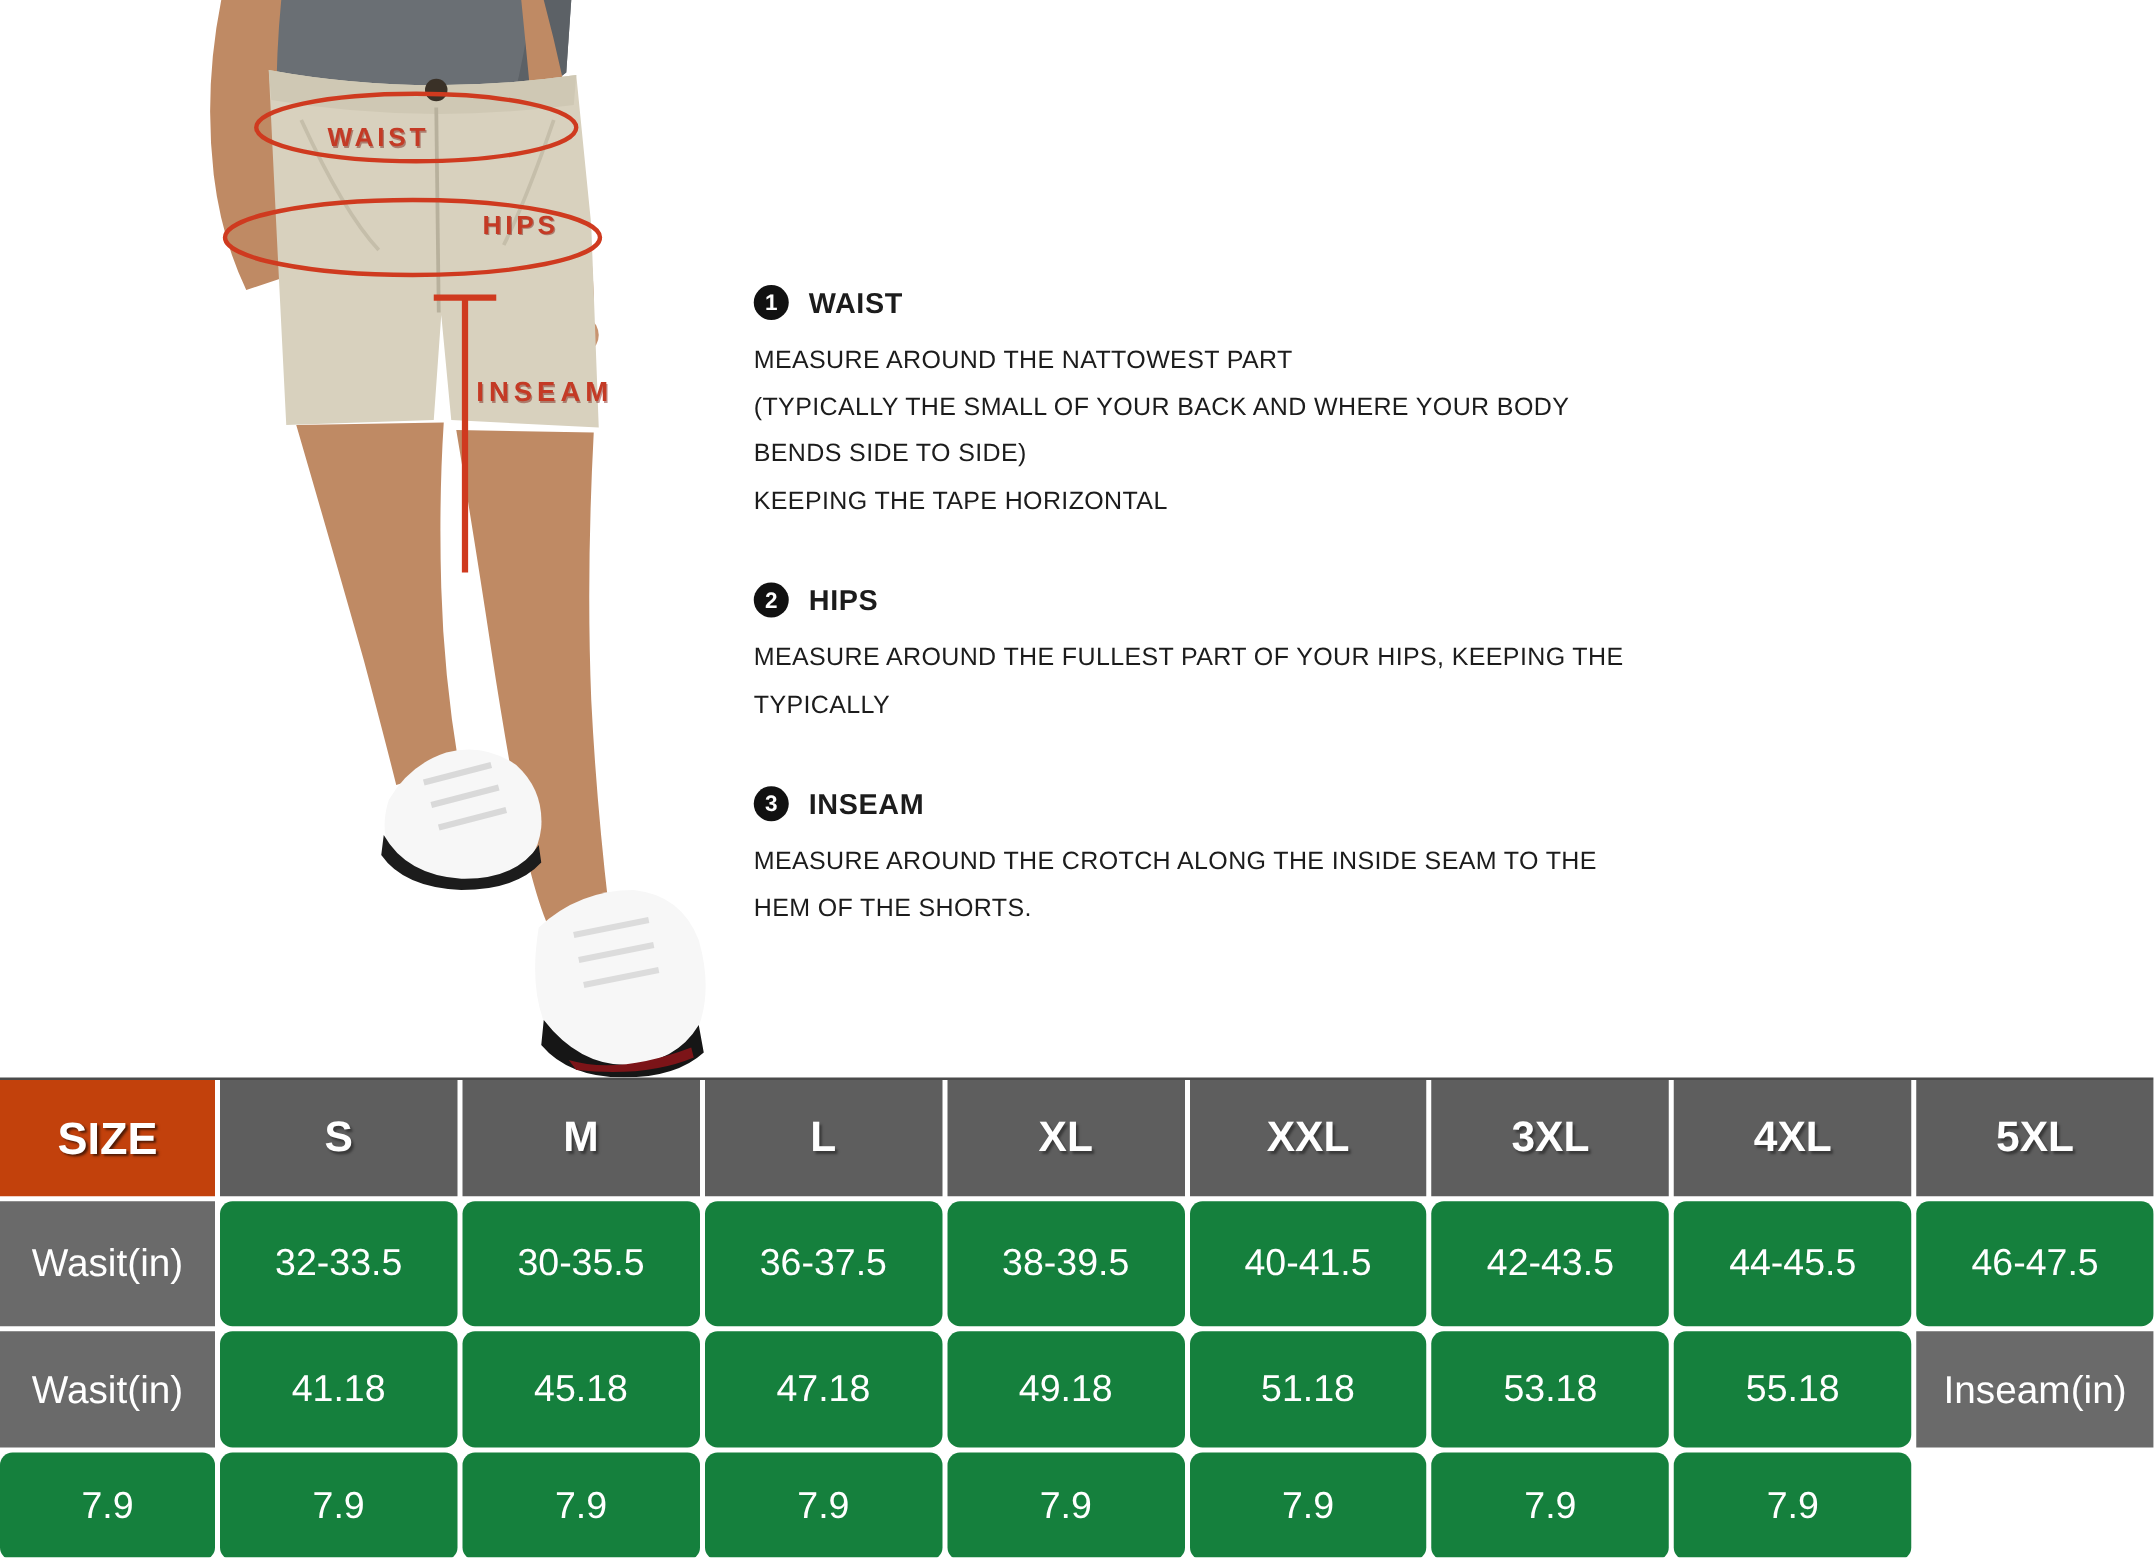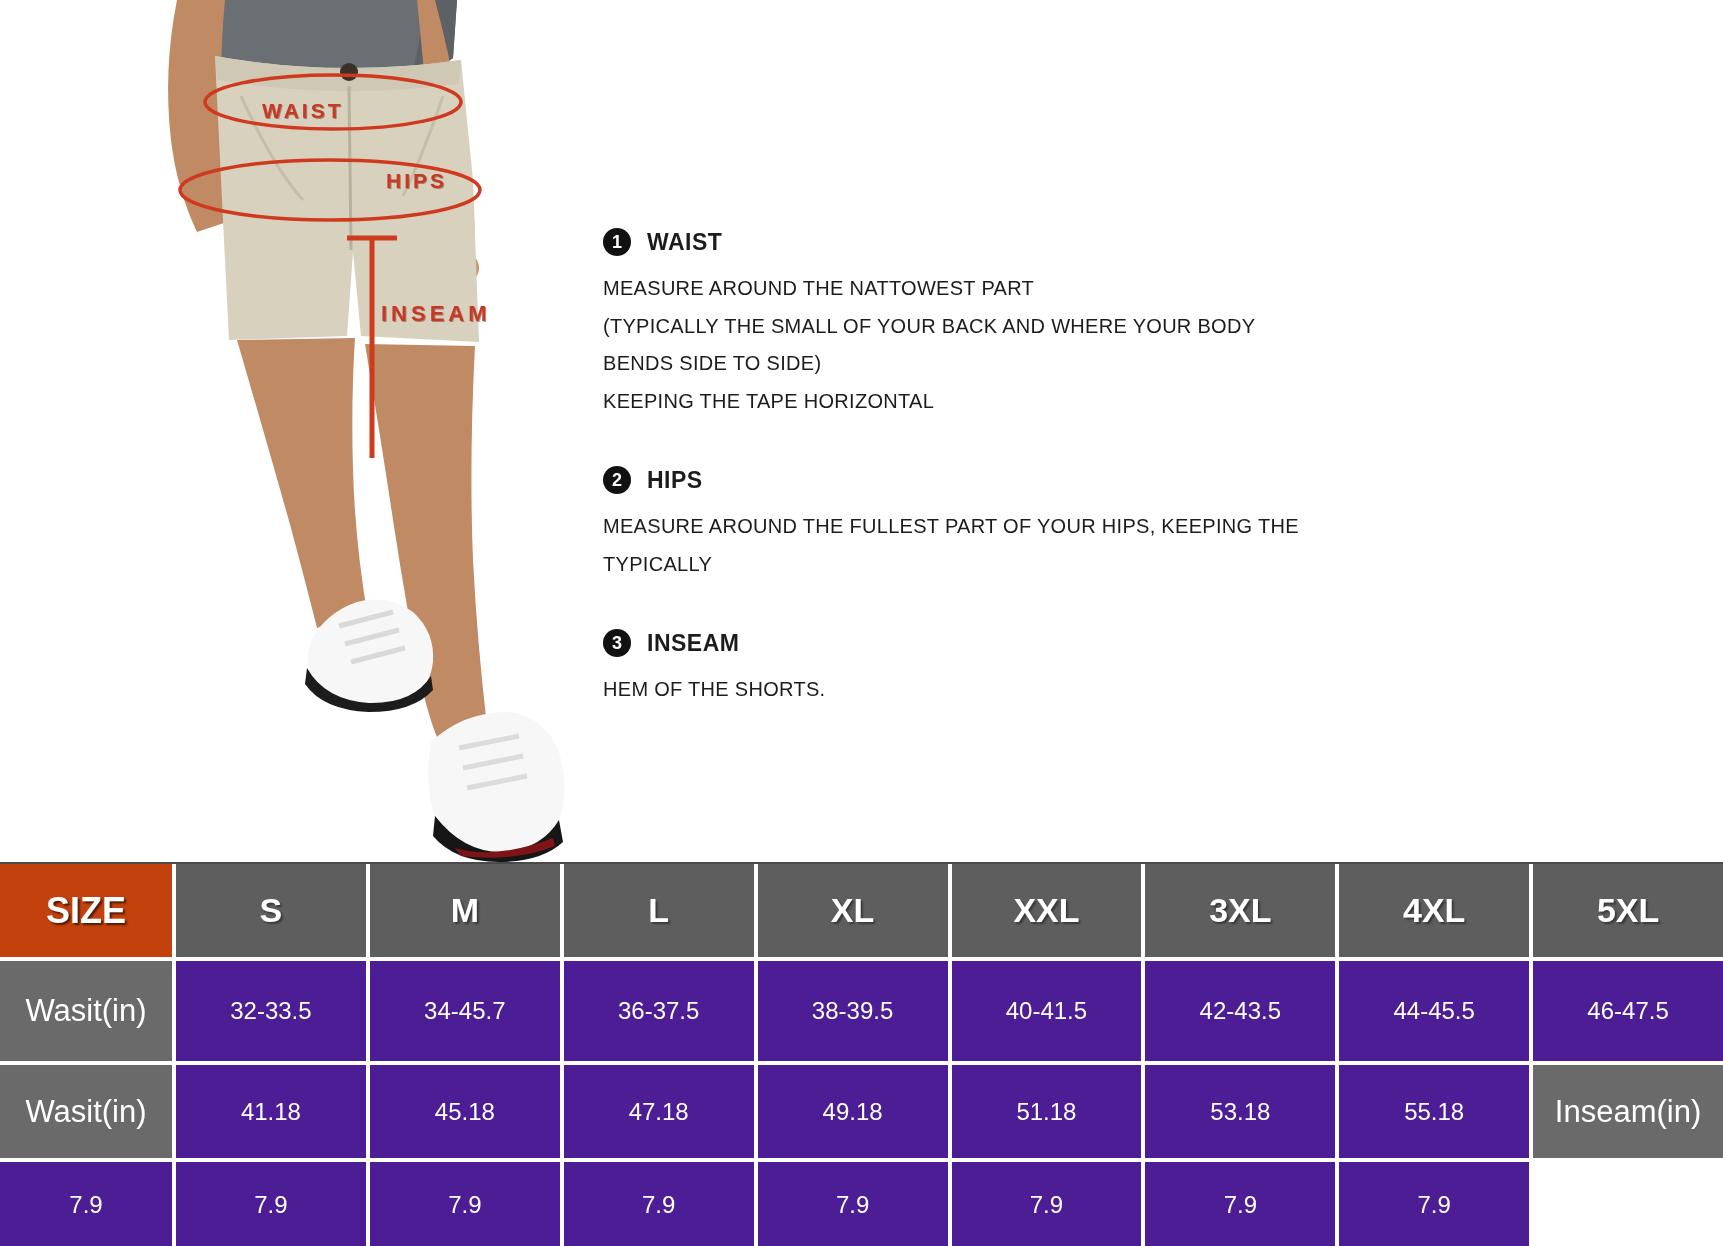--- a/index.html
+++ b/index.html
@@ -48,21 +48,21 @@
   }
   .cell-size-corner {
     background:#c2410c; font-size:36px; font-weight:bold;
     text-shadow:2px 2px 2px rgba(0,0,0,.6);
   }
   .cell-col-header {
     background:#5e5e5e; font-size:34px; font-weight:bold;
     text-shadow:2px 2px 2px rgba(0,0,0,.4);
   }
   .cell-row-label { background:#6a6a6a; font-size:31px; }
-  .cell-value     { background:#4c1d95; font-size:24px; }
+  .cell-value     { background:#15803d; font-size:30px;border-radius:10px; }
 </style>
 </head>
 <body>
 
 <div class="page">
 
   <div class="photo-area">
     <svg width="470" height="862" viewBox="0 0 470 862">
 
       <path d="M82,0 L332,0 L328,58 Q288,90 208,92 Q126,88 85,60 Z" fill="#6a6f74"></path>
@@ -125,40 +125,41 @@
       </div>
       <div class="instr-line">MEASURE AROUND THE FULLEST PART OF YOUR HIPS, KEEPING THE</div>
       <div class="instr-line">TYPICALLY</div>
     </div>
 
     <div class="instr-item">
       <div class="instr-head">
         <span class="bullet">3</span>
         <span class="instr-title">INSEAM</span>
       </div>
+      <div class="instr-line">MEASURE AROUND THE CROTCH ALONG THE INSIDE SEAM TO THE</div>
       <div class="instr-line">HEM OF THE SHORTS.</div>
     </div>
 
   </div>
 
   <div class="size-table">
 
     <div class="cell cell-size-corner">SIZE</div>
     <div class="cell cell-col-header">S</div>
     <div class="cell cell-col-header">M</div>
     <div class="cell cell-col-header">L</div>
     <div class="cell cell-col-header">XL</div>
     <div class="cell cell-col-header">XXL</div>
     <div class="cell cell-col-header">3XL</div>
     <div class="cell cell-col-header">4XL</div>
     <div class="cell cell-col-header">5XL</div>
 
     <div class="cell cell-row-label">Wasit(in)</div>
     <div class="cell cell-value">32-33.5</div>
-    <div class="cell cell-value">34-45.7</div>
+    <div class="cell cell-value">30-35.5</div>
     <div class="cell cell-value">36-37.5</div>
     <div class="cell cell-value">38-39.5</div>
     <div class="cell cell-value">40-41.5</div>
     <div class="cell cell-value">42-43.5</div>
     <div class="cell cell-value">44-45.5</div>
     <div class="cell cell-value">46-47.5</div>
 
     <div class="cell cell-row-label">Wasit(in)</div>
     <div class="cell cell-value">41.18</div>
     <div class="cell cell-value">45.18</div>

